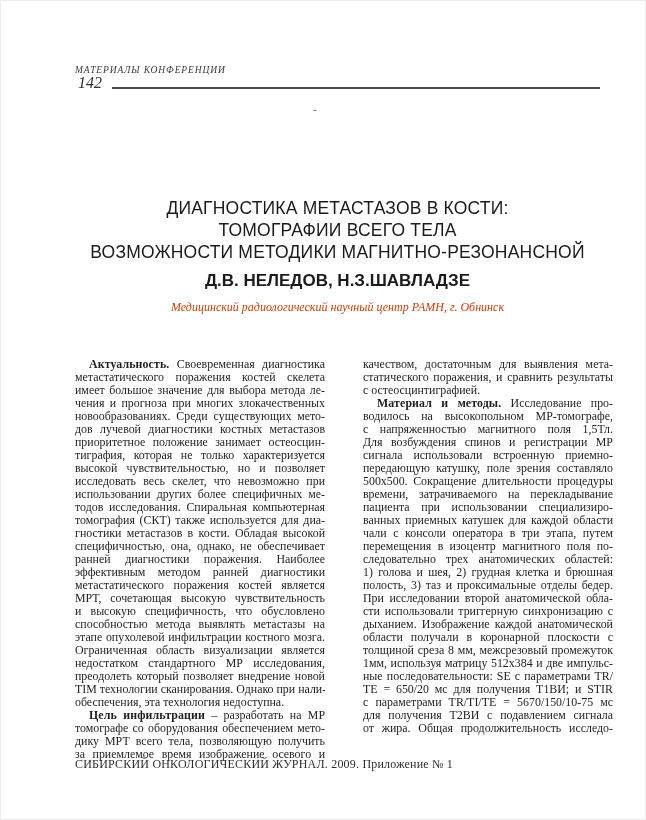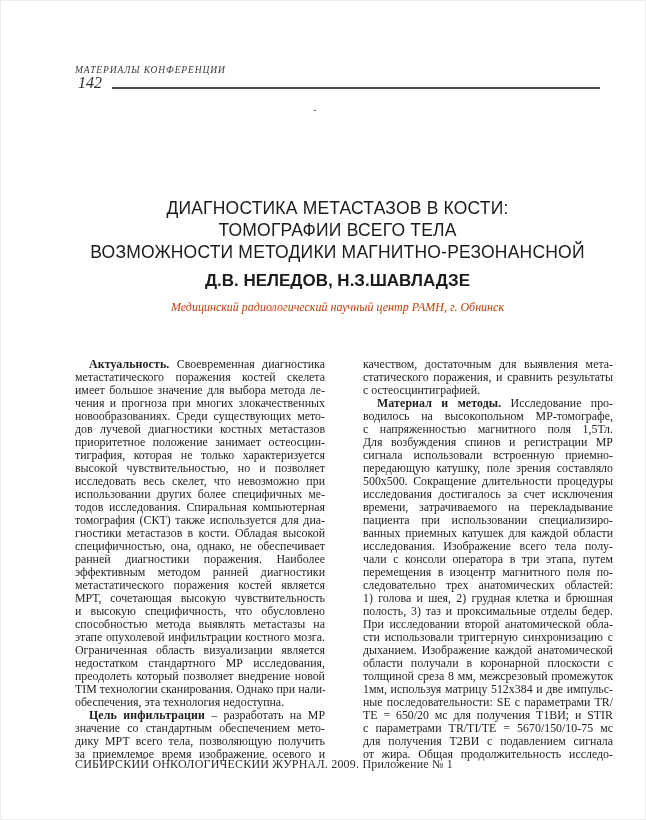--- a/index.html
+++ b/index.html
@@ -112,40 +112,38 @@
       <div class="bl">МРТ, сочетающая высокую чувствительность</div>
       <div class="bl">и высокую специфичность, что обусловлено</div>
       <div class="bl">способностью метода выявлять метастазы на</div>
       <div class="bl">этапе опухолевой инфильтрации костного мозга.</div>
       <div class="bl">Ограниченная область визуализации является</div>
       <div class="bl">недостатком стандартного МР исследования,</div>
       <div class="bl">преодолеть который позволяет внедрение новой</div>
       <div class="bl">TIM технологии сканирования. Однако при нали-</div>
       <div class="bl end">обеспечения, эта технология недоступна.</div>
       <div class="bl indent"><b>Цель инфильтрации</b> – разработать на МР</div>
-      <div class="bl">значение со стандартным обеспечением мето-</div>
+      <div class="bl">томографе со оборудования обеспечением мето-</div>
       <div class="bl">дику МРТ всего тела, позволяющую получить</div>
       <div class="bl">за приемлемое время изображение осевого и</div>
     </div>
   <div class="col" id="right-col">
       <div class="bl">качеством, достаточным для выявления мета-</div>
       <div class="bl">статического поражения, и сравнить результаты</div>
       <div class="bl end">с остеосцинтиграфией.</div>
       <div class="bl indent"><b>Материал и методы.</b> Исследование про-</div>
       <div class="bl">водилось на высокопольном МР-томографе,</div>
       <div class="bl">с напряженностью магнитного поля 1,5Тл.</div>
       <div class="bl">Для возбуждения спинов и регистрации МР</div>
       <div class="bl">сигнала использовали встроенную приемно-</div>
       <div class="bl">передающую катушку, поле зрения составляло</div>
       <div class="bl">500х500. Сокращение длительности процедуры</div>
-      <div class="bl">исследования достигалось за счет исключения</div>
       <div class="bl">времени, затрачиваемого на перекладывание</div>
       <div class="bl">пациента при использовании специализиро-</div>
       <div class="bl">ванных приемных катушек для каждой области</div>
-      <div class="bl">исследования. Изображение всего тела полу-</div>
       <div class="bl">чали с консоли оператора в три этапа, путем</div>
       <div class="bl">перемещения в изоцентр магнитного поля по-</div>
       <div class="bl">следовательно трех анатомических областей:</div>
       <div class="bl">1) голова и шея, 2) грудная клетка и брюшная</div>
       <div class="bl">полость, 3) таз и проксимальные отделы бедер.</div>
       <div class="bl">При исследовании второй анатомической обла-</div>
       <div class="bl">сти использовали триггерную синхронизацию с</div>
       <div class="bl">дыханием. Изображение каждой анатомической</div>
       <div class="bl">области получали в коронарной плоскости с</div>
       <div class="bl">толщиной среза 8 мм, межсрезовый промежуток</div>

